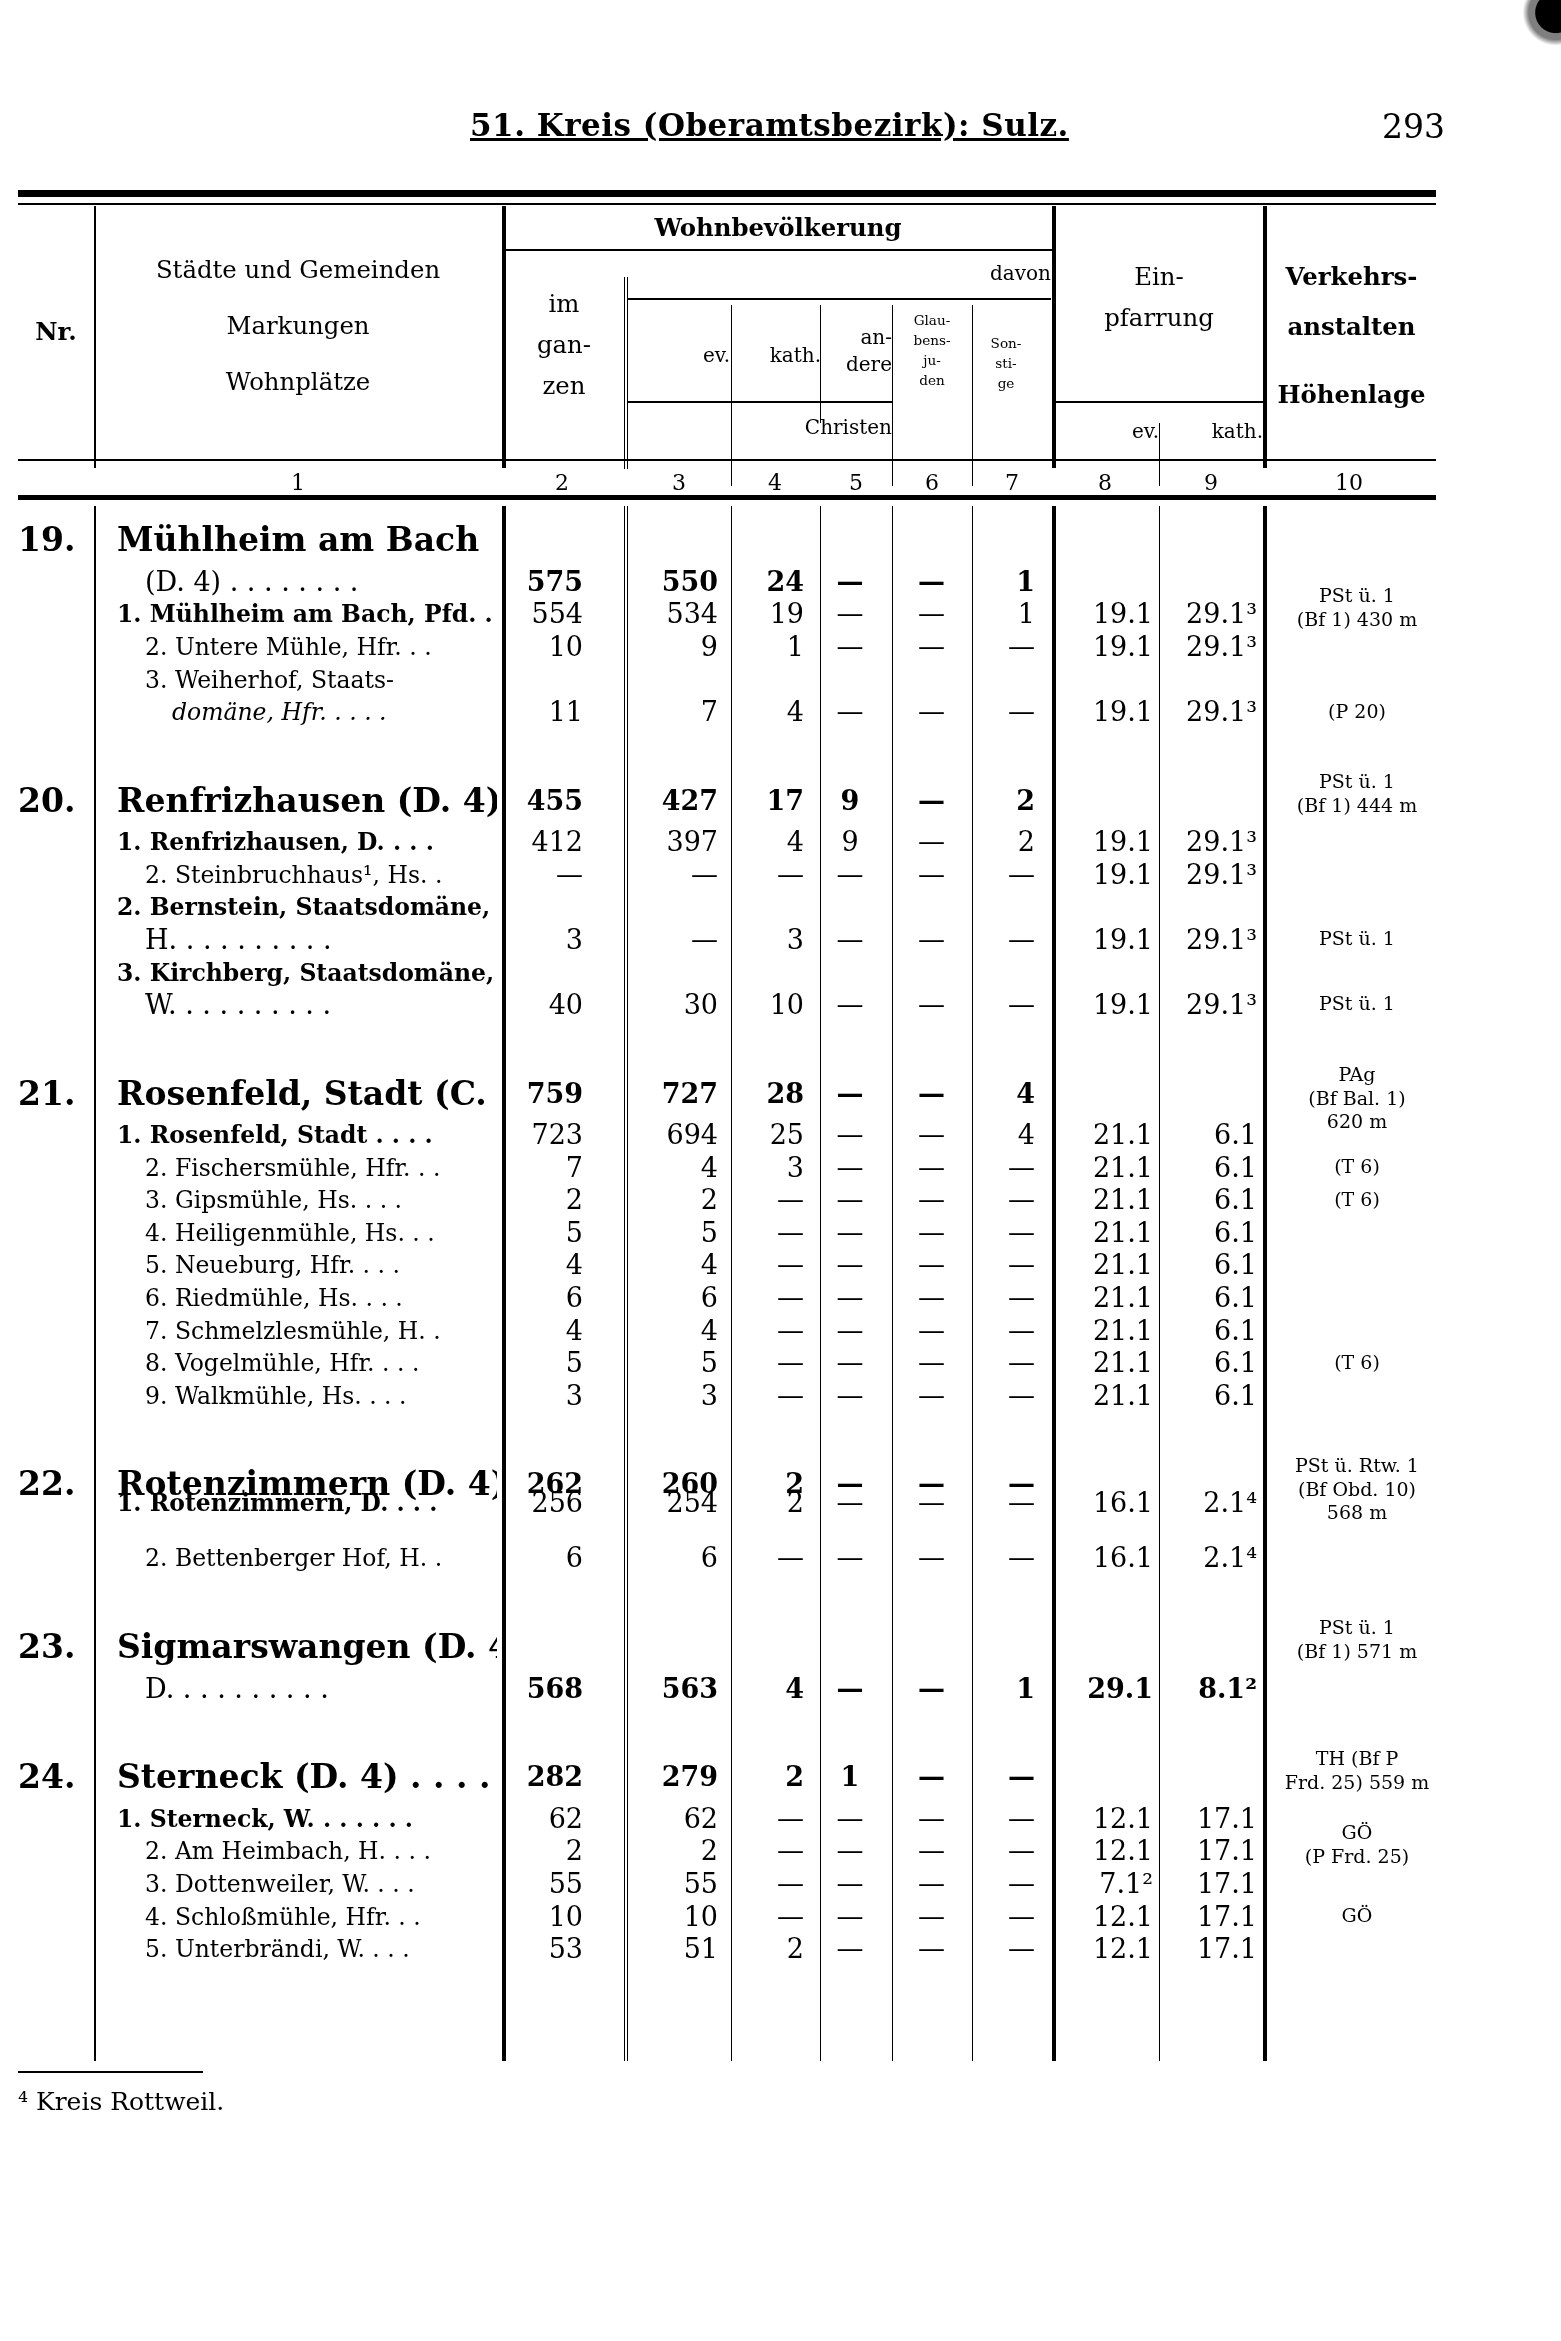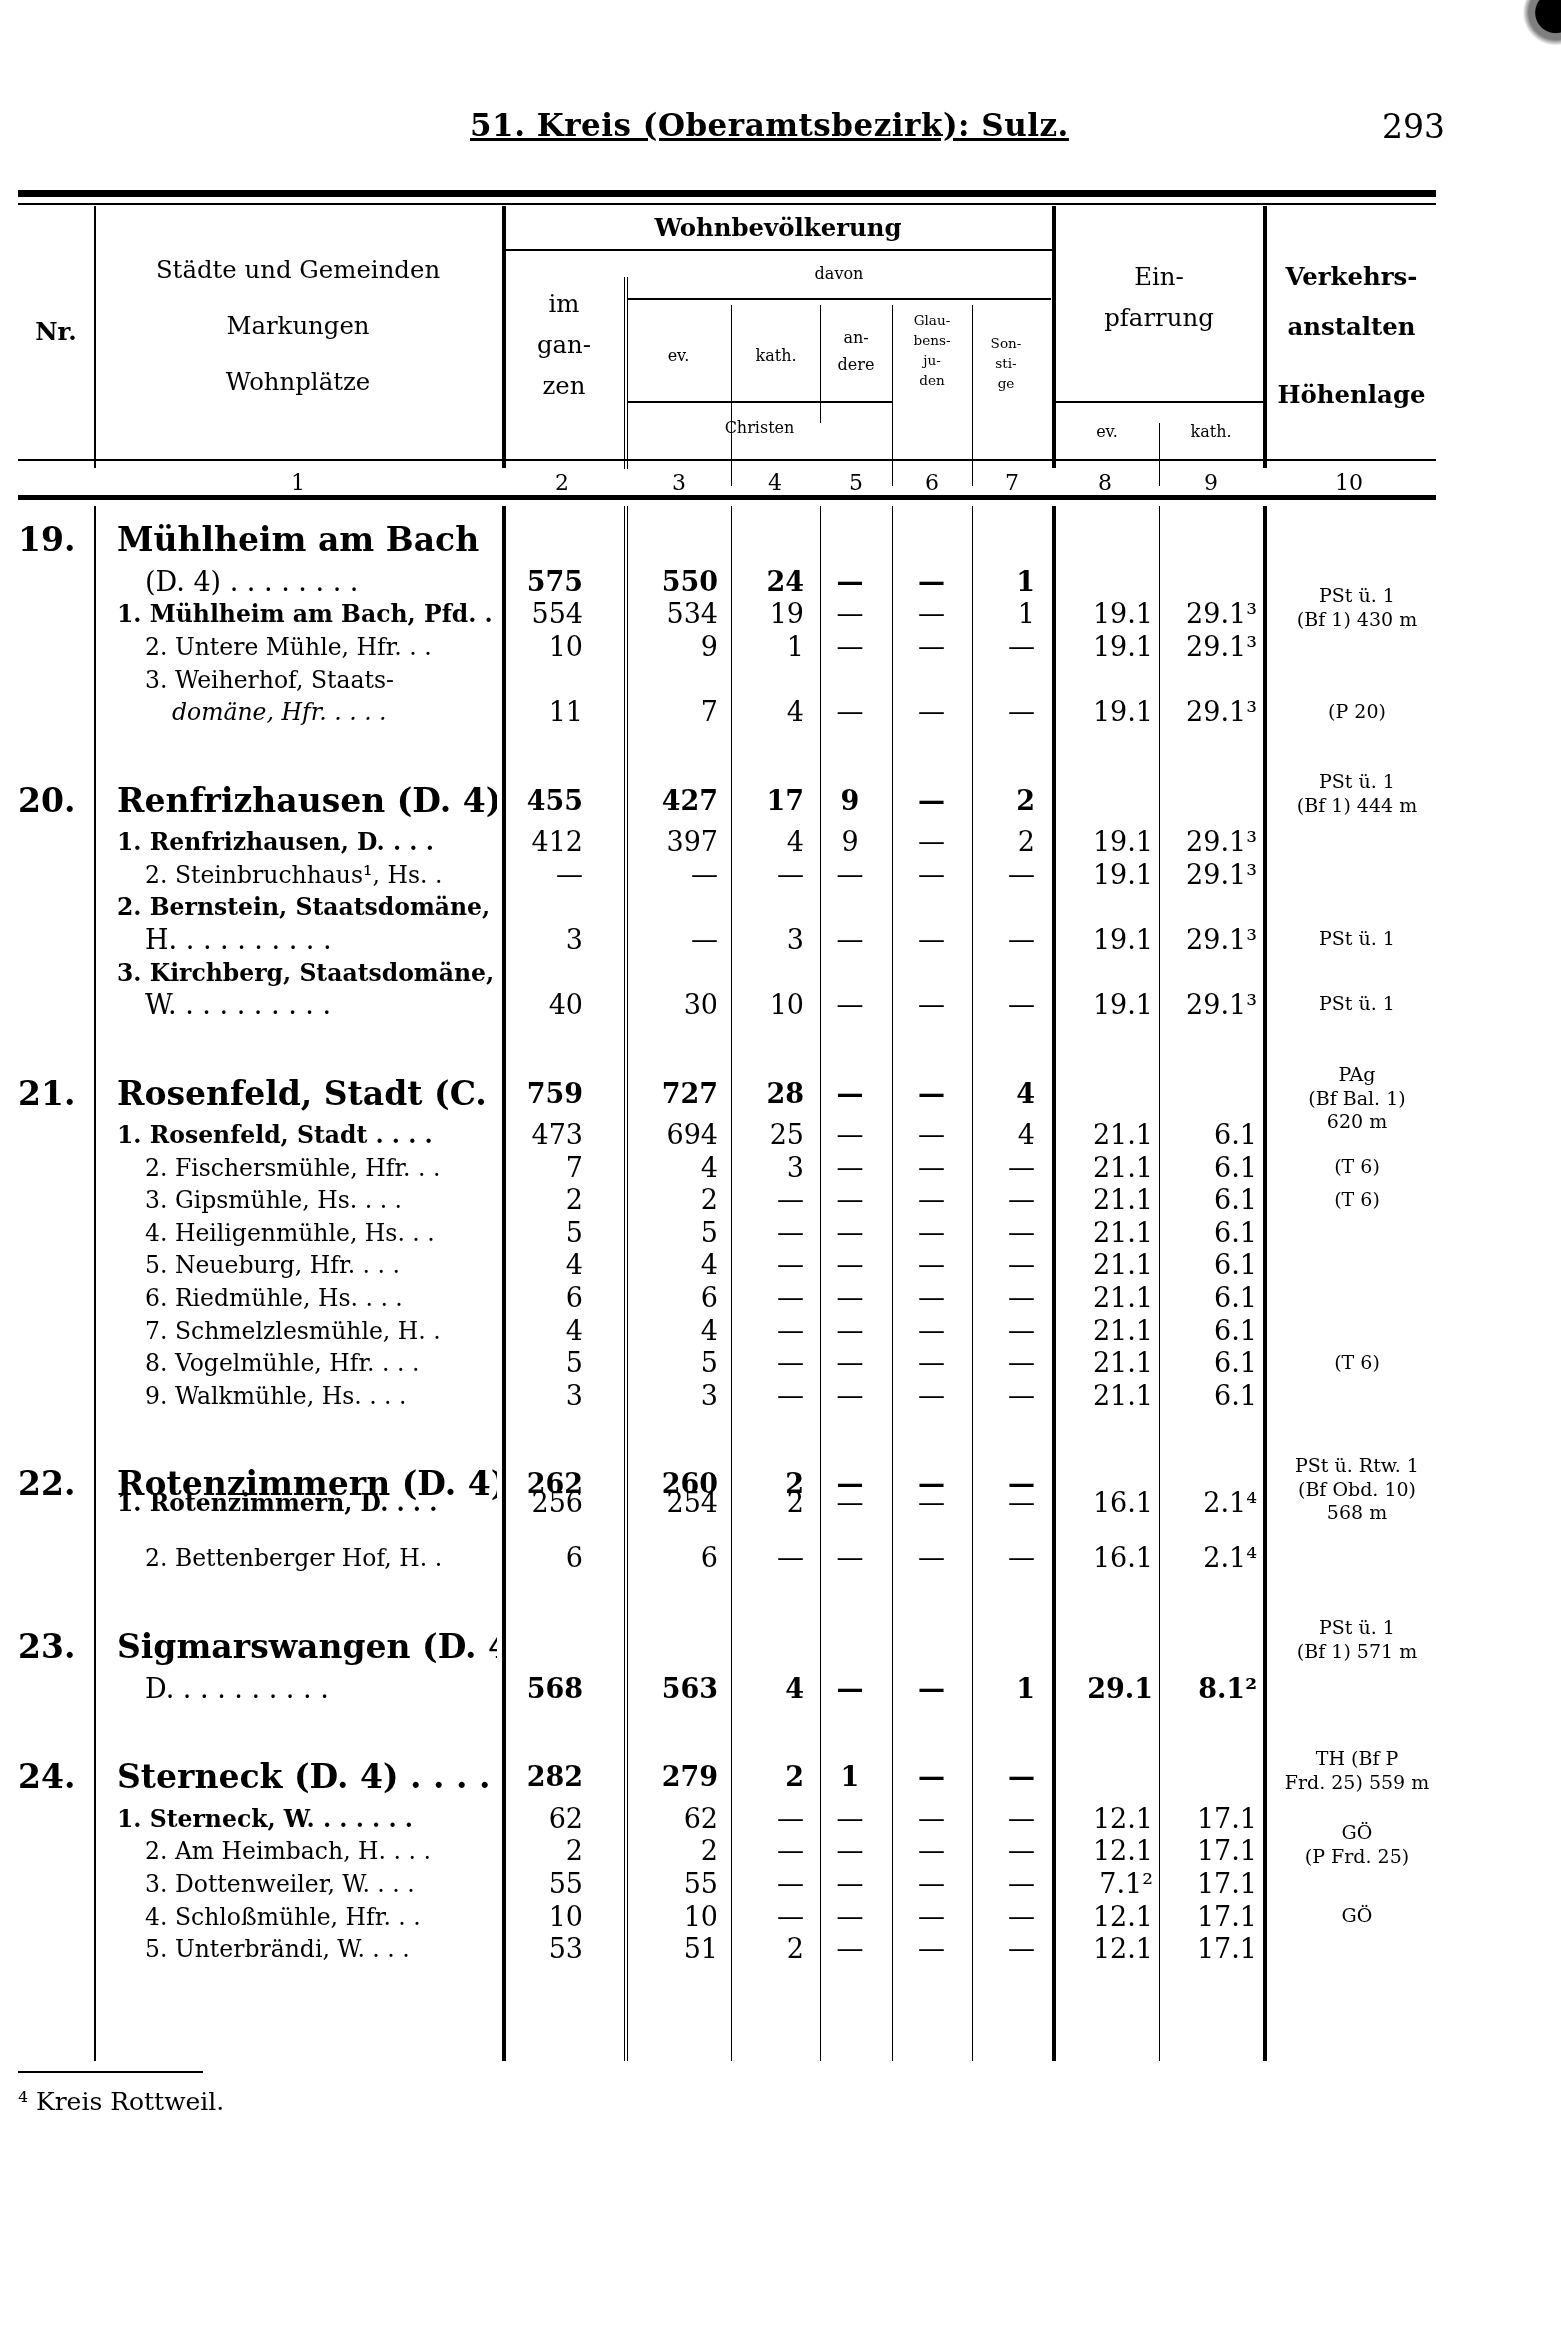--- a/index.html
+++ b/index.html
@@ -17,21 +17,21 @@
   .rule-thin { position: absolute; left: 18px; width: 1418px; height: 1.8px; background: #000; top: 203px; }
 
   .grid { position: absolute; left: 18px; top: 206px; width: 1418px; }
   .vline { position: absolute; background: #000; width: 1.8px; }
   .vline.thick { width: 3.6px; }
   .vline.hair { width: 0.9px; }
   .hline { position: absolute; background: #000; height: 1.8px; }
   .hline.thick { height: 5.4px; }
 
   .hcell { position: absolute; text-align: center; font-size: 24.4px; line-height: 34px; }
-  .hsmall { font-size: 16px; line-height: 27px; }
+  .hsmall { font-size: 20px; line-height: 27px; text-align: right; }
   .htiny { font-size: 13.6px; line-height: 20px; }
   .colnum { position: absolute; top: 264px; font-size: 22px; text-align: center; }
 
   .body-area { position: absolute; left: 18px; top: 506px; width: 1418px; }
   .row-line { position: absolute; left: 0; width: 1418px; height: 36px; font-size: 27px; line-height: 36px; }
   .row-line .nr { position: absolute; left: 0; width: 63px; font-weight: bold; font-size: 33px; }
   .row-line .name { position: absolute; left: 99px; width: 380px; white-space: nowrap; overflow: hidden; }
   .row-line .name.main { font-size: 33px; font-weight: bold; }
   .row-line .name.sub { left: 127px; font-size: 23.5px; }
   .row-line .name.sub.bold { left: 99px; font-weight: bold; }
@@ -290,21 +290,21 @@
       <div class="name main">Rosenfeld, Stadt (C. 4) .</div>
       <div class="num c2 b">759</div>
       <div class="num c3 b">727</div>
       <div class="num c4 b">28</div>
       <div class="num c5 b">—</div>
       <div class="num c6 b">—</div>
       <div class="num c7 b">4</div>
     </div>
     <div class="row-line" style="top: 611px;">
       <div class="name sub bold">1. Rosenfeld, Stadt . . . .</div>
-      <div class="num c2">473</div>
+      <div class="num c2">723</div>
       <div class="num c3">694</div>
       <div class="num c4">25</div>
       <div class="num c5">—</div>
       <div class="num c6">—</div>
       <div class="num c7">4</div>
       <div class="num c8">21.1</div>
       <div class="num c9">6.1</div>
     </div>
     <div class="row-line" style="top: 644px;">
       <div class="name sub">2. Fischersmühle, Hfr. . .</div>

